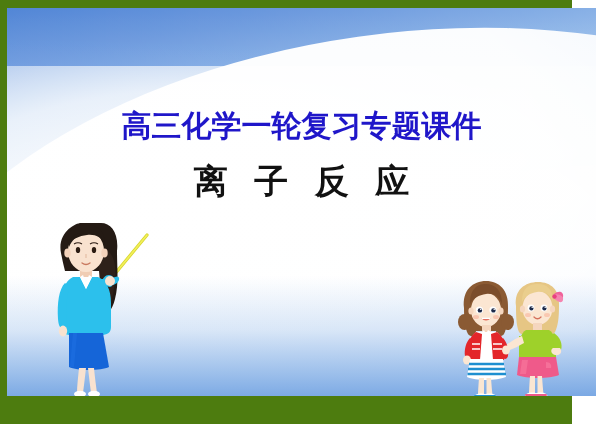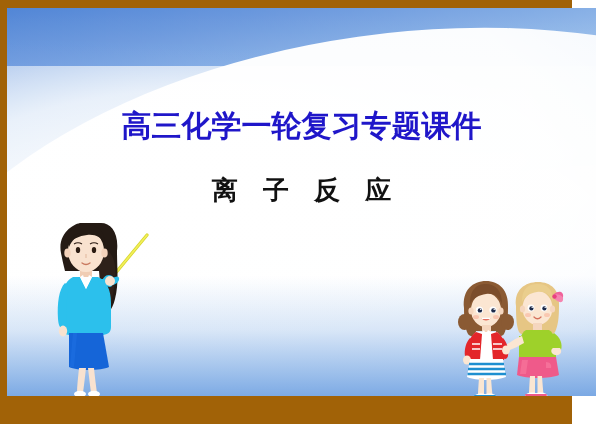--- a/index.html
+++ b/index.html
@@ -12,21 +12,21 @@
     height: 424px;
     overflow: hidden;
     font-family: "Liberation Serif", "DejaVu Serif", serif;
   }
 
   
   #page {
     position: relative;
     width: 572px;
     height: 424px;
-    background: #a16207;
+    background: #4d7c0f;
   }
 
   
   #slide {
     position: absolute;
     left: 7px;
     top: 8px;
     width: 589px;
     height: 388px;
     overflow: hidden;
@@ -134,23 +134,23 @@
   .title {
     font-family: "Liberation Serif", "DejaVu Serif", serif;
     font-size: 30px;
     font-weight: 700;
     color: #1f16c9;
     letter-spacing: 0px;
     line-height: 1.0;
     white-space: nowrap;
   }
   .subtitle {
-    margin-top: 36px;
-    font-family: Liberation Sans, sans-serif;
-    font-size: 26px;
+    margin-top: 24px;
+    font-family: Liberation Serif, serif;
+    font-size: 34px;
     font-weight: 700;
     color: #111111;
     letter-spacing: 9px;
     padding-left: 9px;
     line-height: 1.0;
     white-space: nowrap;
   }
 
   
   .teacher {

